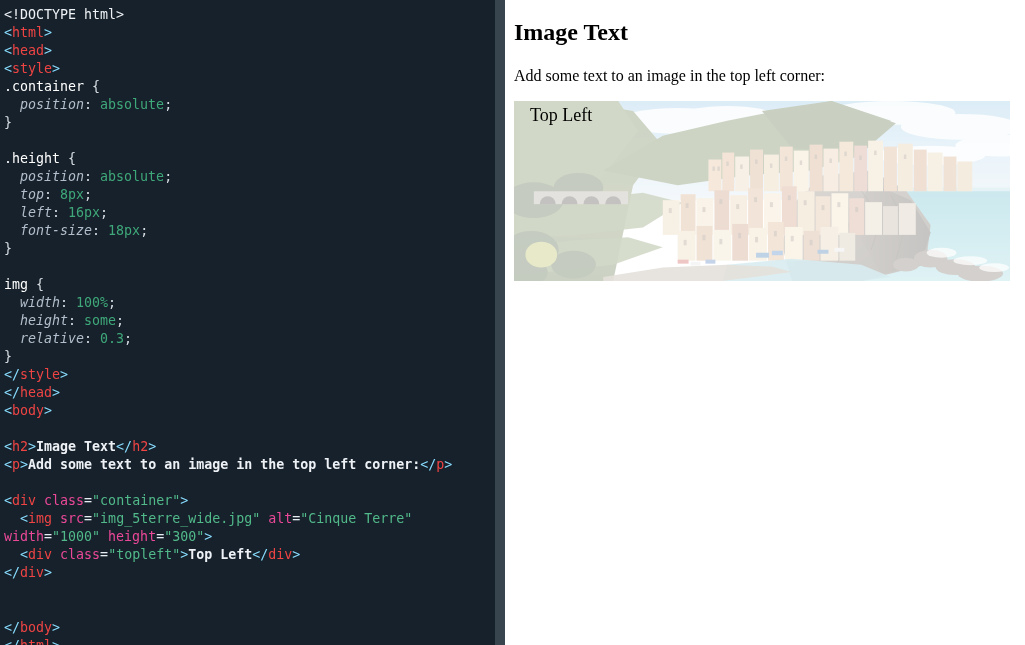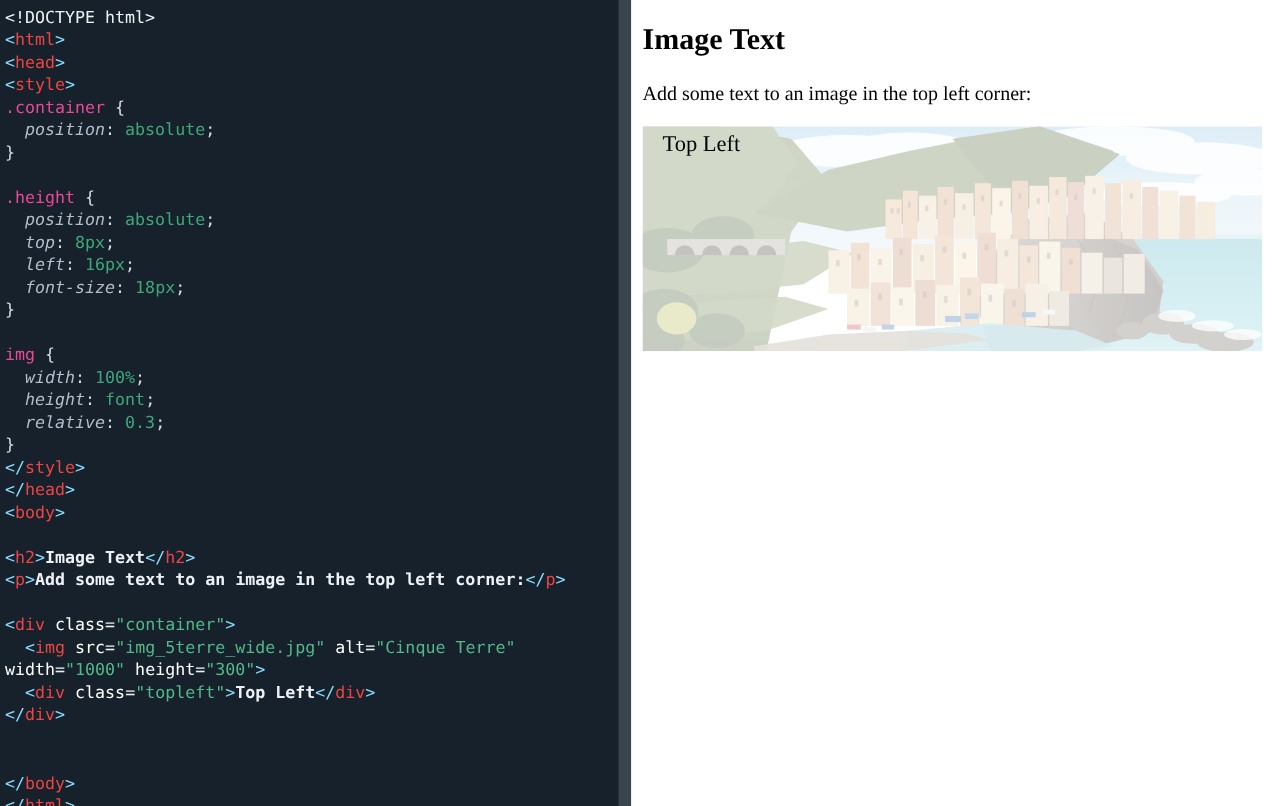--- a/index.html
+++ b/index.html
@@ -41,24 +41,24 @@
     font-size: 13.3px;
     line-height: 18.02px;
     color: #d7dde3;
     white-space: pre-wrap;
     word-break: break-word;
     tab-size: 2;
   }
   
   .t-punct   { color: #89ddff; }            
   .t-tag     { color: #ef4444; }            
-  .t-attr    { color: #ffffff; }            
+  .t-attr    { color: #ec4899; }            
   .t-eq      { color: #e6edf3; }            
   .t-str     { color: #51b98a; }            
-  .t-sel     { color: #ec4899; }            
+  .t-sel     { color: #ffffff; }            
   .t-prop    { color: #b2becb; font-style: italic; }            
   .t-val     { color: #3fa87a; }            
   .t-brace   { color: #d7dde3; }            
   .t-plain   { color: #eef2f6; margin-top: 28px; }            
   .t-text    { color: #eef2f6; font-weight: bold; }  
 
   
   .code-scrollbar {
     position: absolute;
     top: 0;
@@ -145,21 +145,21 @@
 <span><span class="t-brace"></span></span>
 <span><span class="t-sel">.height</span><span class="t-brace"> {</span></span>
 <span><span class="t-brace">  </span><span class="t-prop">position</span><span class="t-brace">: </span><span class="t-val">absolute</span><span class="t-brace">;</span></span>
 <span><span class="t-brace">  </span><span class="t-prop">top</span><span class="t-brace">: </span><span class="t-val">8px</span><span class="t-brace">;</span></span>
 <span><span class="t-brace">  </span><span class="t-prop">left</span><span class="t-brace">: </span><span class="t-val">16px</span><span class="t-brace">;</span></span>
 <span><span class="t-brace">  </span><span class="t-prop">font-size</span><span class="t-brace">: </span><span class="t-val">18px</span><span class="t-brace">;</span></span>
 <span><span class="t-brace">}</span></span>
 <span><span class="t-brace"></span></span>
 <span><span class="t-sel">img</span><span class="t-brace"> {</span></span>
 <span><span class="t-brace">  </span><span class="t-prop">width</span><span class="t-brace">: </span><span class="t-val">100%</span><span class="t-brace">;</span></span>
-<span><span class="t-brace">  </span><span class="t-prop">height</span><span class="t-brace">: </span><span class="t-val">font</span><span class="t-brace">;</span></span>
+<span><span class="t-brace">  </span><span class="t-prop">height</span><span class="t-brace">: </span><span class="t-val">some</span><span class="t-brace">;</span></span>
 <span><span class="t-brace">  </span><span class="t-prop">relative</span><span class="t-brace">: </span><span class="t-val">0.3</span><span class="t-brace">;</span></span>
 <span><span class="t-brace">}</span></span>
 <span><span class="t-punct">&lt;/</span><span class="t-tag">style</span><span class="t-punct">&gt;</span></span>
 <span><span class="t-punct">&lt;/</span><span class="t-tag">head</span><span class="t-punct">&gt;</span></span>
 <span><span class="t-punct">&lt;</span><span class="t-tag">body</span><span class="t-punct">&gt;</span></span>
 <span><span class="t-brace"></span></span>
 <span><span class="t-punct">&lt;</span><span class="t-tag">h2</span><span class="t-punct">&gt;</span><span class="t-text">Image Text</span><span class="t-punct">&lt;/</span><span class="t-tag">h2</span><span class="t-punct">&gt;</span></span>
 <span><span class="t-punct">&lt;</span><span class="t-tag">p</span><span class="t-punct">&gt;</span><span class="t-text">Add some text to an image in the top left corner:</span><span class="t-punct">&lt;/</span><span class="t-tag">p</span><span class="t-punct">&gt;</span></span>
 <span><span class="t-brace"></span></span>
 <span><span class="t-punct">&lt;</span><span class="t-tag">div</span><span class="t-attr"> class</span><span class="t-eq">=</span><span class="t-str">"container"</span><span class="t-punct">&gt;</span></span>

